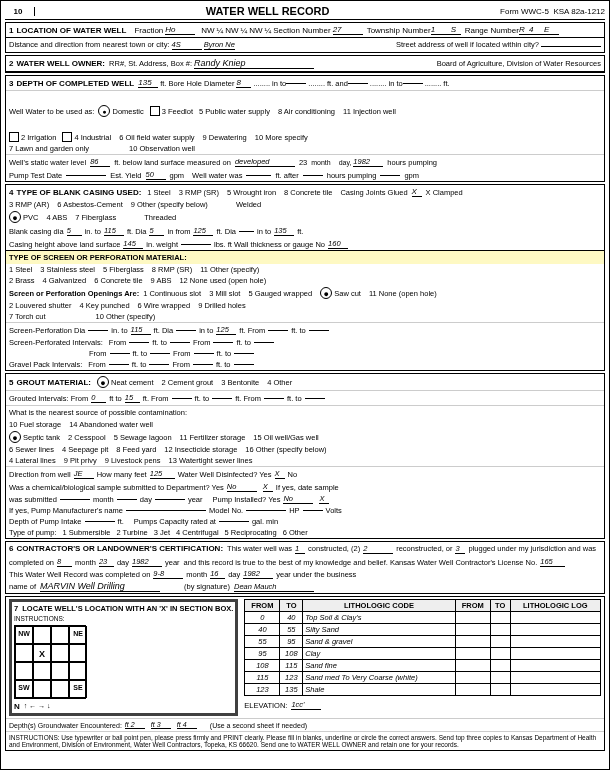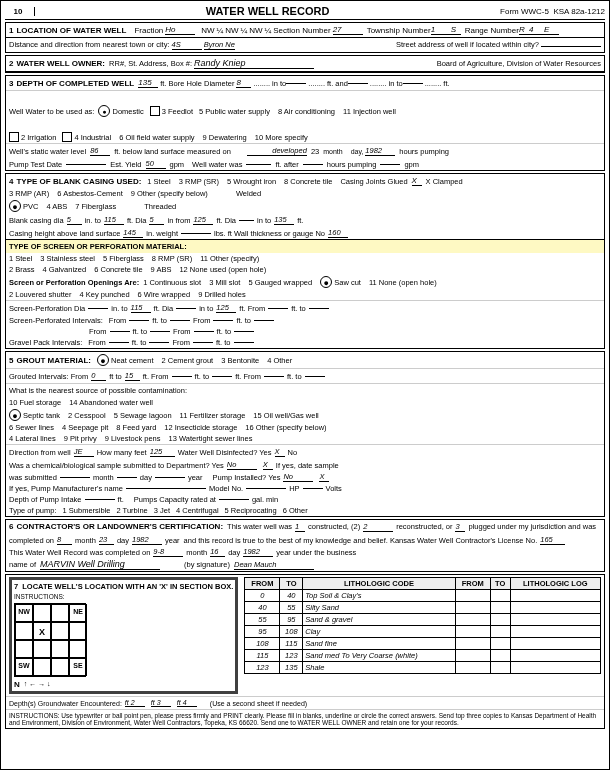--- a/index.html
+++ b/index.html
@@ -180,25 +180,29 @@
         <span>2 Irrigation</span>
       </span>
       <span class="checkbox-item" style="margin-right:8px;">
         <span style="width:10px; height:10px; border:1px solid #000; display:inline-block; margin-right:2px;"></span>
         <span>4 Industrial</span>
       </span>
       <span style="margin-right:8px;">6 Oil field water supply</span>
       <span style="margin-right:8px;">9 Dewatering</span>
       <span>10 More specify</span>
     </div>
+    <div style="padding:1px 3px; font-size:7.5px; display:flex; flex-wrap:wrap; align-items:center;">
+      <span style="margin-right:40px;">7 Lawn and garden only</span>
+      <span>10 Observation well</span>
+    </div>
     <div style="padding:2px 3px; font-size:7.5px; display:flex; flex-wrap:wrap; align-items:center; border-top:1px solid #ccc;">
       <span>Well's static water level</span>
       <span class="underline-field italic" style="min-width:20px; margin-left:4px;">86</span>
       <span style="margin-left:4px;">ft. below land surface measured on</span>
-      <span class="underline-field italic" style="min-width:60px; margin-left:16px;text-align:right;">developed</span>
+      <span class="underline-field italic" style="min-width:60px; margin-left:4px;">developed</span>
       <span style="margin-left:4px;">23</span>
       <span style="font-size:7px; margin:0 2px;">&nbsp;month</span>
       <span style="margin-left:4px;"></span>
       <span style="font-size:7px; margin:0 2px;">day,</span>
       <span class="underline-field italic" style="min-width:30px;">1982</span>
       <span style="margin-left:4px;">hours pumping</span>
     </div>
     <div style="padding:1px 3px; font-size:7.5px; display:flex; align-items:center;">
       <span>Pump Test Date</span>
       <span class="underline-field italic" style="min-width:40px; margin:0 4px;"></span>
@@ -287,20 +291,24 @@
       <span class="circle-checked" style="font-size:9px;">●</span>
       <span style="margin-right:8px;">Saw cut</span>
       <span>11 None (open hole)</span>
     </div>
     <div style="padding:1px 3px; display:flex; flex-wrap:wrap; align-items:center; font-size:7.5px;">
       <span style="margin-right:8px;">2 Louvered shutter</span>
       <span style="margin-right:8px;">4 Key punched</span>
       <span style="margin-right:8px;">6 Wire wrapped</span>
       <span style="margin-right:8px;">9 Drilled holes</span>
     </div>
+    <div style="padding:1px 3px; display:flex; flex-wrap:wrap; align-items:center; font-size:7.5px;">
+      <span style="margin-right:50px;">7 Torch cut</span>
+      <span>10 Other (specify)</span>
+    </div>
     <div style="padding:2px 3px; display:flex; align-items:center; font-size:7.5px; border-top:1px solid #ccc;">
       <span>Screen-Perforation Dia</span>
       <span class="underline-field italic" style="min-width:20px; margin:0 3px;"></span>
       <span>in. to</span>
       <span class="underline-field italic" style="min-width:20px; margin:0 3px;">115</span>
       <span>ft. Dia</span>
       <span class="underline-field italic" style="min-width:20px; margin:0 3px;"></span>
       <span>in to</span>
       <span class="underline-field italic" style="min-width:20px; margin:0 3px;">125</span>
       <span>ft. From</span>
@@ -588,20 +596,24 @@
               <tr>
     <td style="font-style:italic;">123</td>
     <td style="font-style:italic;">135</td>
     <td style="font-style:italic; text-align:left;">Shale</td>
     <td></td>
     <td></td>
     <td></td>
   </tr>
             </tbody>
         </table>
+        <div style="margin-top:4px; font-size:7.5px; display:flex; align-items:center;">
+          <span>ELEVATION:</span>
+          <span class="underline-field italic" style="min-width:30px; margin-left:4px;">1cc'</span>
+        </div>
       </div>
     </div>
 
     <div style="padding:2px 3px; font-size:7px; border-top:1px solid #ccc; display:flex; align-items:center; flex-wrap:wrap;">
       <span>Depth(s) Groundwater Encountered:</span>
       <span class="underline-field italic" style="min-width:20px; margin:0 3px;">ft 2</span>
       <span class="underline-field italic" style="min-width:20px; margin:0 3px;">ft 3</span>
       <span class="underline-field italic" style="min-width:20px; margin:0 3px;">ft 4</span>
       <span style="margin-left:10px;">(Use a second sheet if needed)</span>
     </div>

